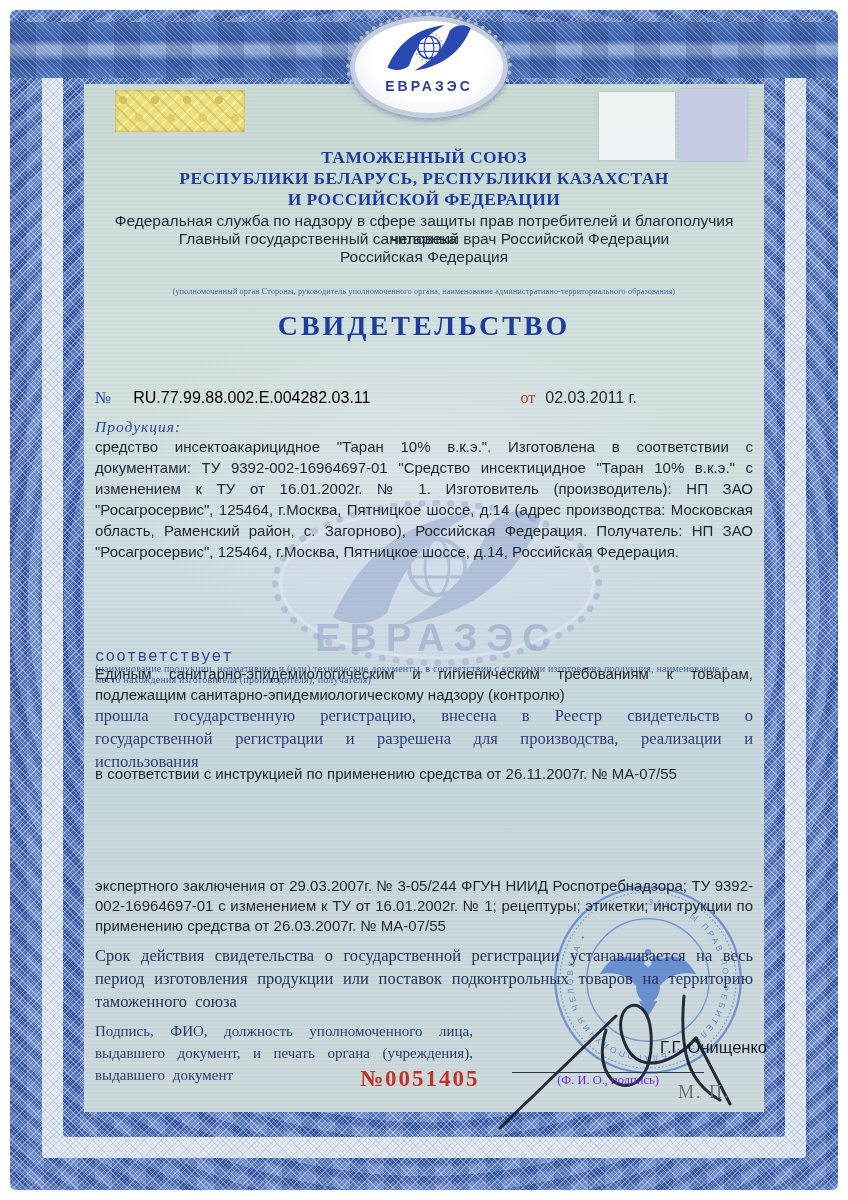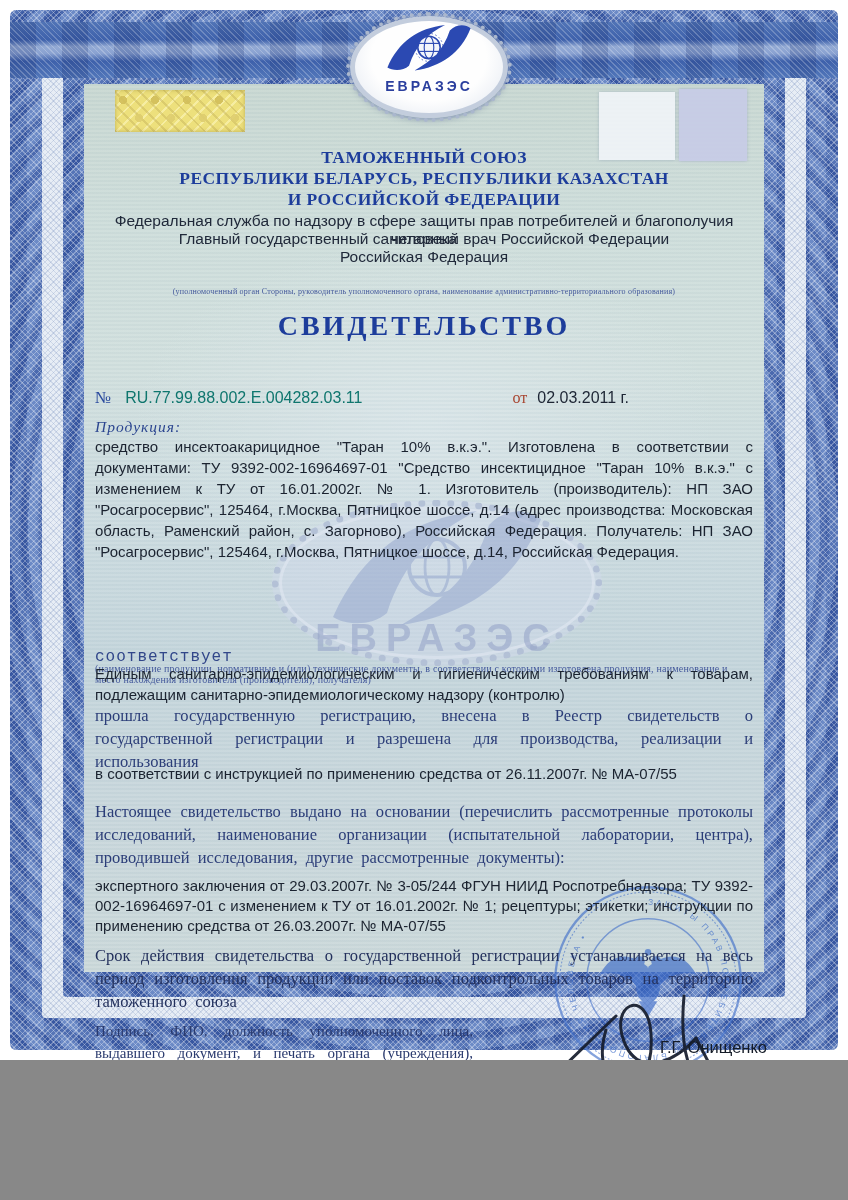--- a/index.html
+++ b/index.html
@@ -1,16 +1,16 @@
 <!DOCTYPE html>
 <html><head>
 <meta charset="utf-8">
 <style>
   html,body{margin:0;padding:0;background:#888;}
-  .page{position:relative;width:848px;height:1060px;background:#ffffff;overflow:hidden;
+  .page{position:relative;width:848px;height:1200px;background:#ffffff;overflow:hidden;
         font-family:"Liberation Serif", serif;}
   
   .band{position:absolute;}
   .band-blue{
     background-color:#5b7cbd;
     background-image:
       repeating-linear-gradient(45deg, rgba(255,255,255,.30) 0 1px, transparent 1px 4px),
       repeating-linear-gradient(-45deg, rgba(255,255,255,.30) 0 1px, transparent 1px 4px),
       repeating-radial-gradient(circle at 50% 50%, rgba(28,58,140,.38) 0 6px, rgba(120,148,205,.28) 10px 18px),
       repeating-linear-gradient(90deg, rgba(30,60,140,.30) 0 17px, rgba(140,165,215,.25) 17px 34px);
@@ -64,21 +64,21 @@
   
   .tb{position:absolute;z-index:5;}
   .center{left:90px;right:90px;text-align:center;}
   .hdr-serif{font-weight:bold;color:#1d3d9b;font-size:17.5px;letter-spacing:.4px;}
   .hdr-sans{font-family:"Liberation Sans",sans-serif;color:#20293a;font-size:15.5px;}
   .note-tiny{font-size:8px;color:#44599c;letter-spacing:.2px;}
   .title-main{font-weight:bold;color:#1d3d9b;font-size:28px;letter-spacing:3px;}
   .title-sub{font-weight:bold;color:#1d3d9b;font-size:19px;letter-spacing:1px;}
   .numrow{left:95px;right:95px;font-size:16px;}
   .num-prefix{color:#2a4a9e;font-size:17px;}
-  .num-value{font-family:"Liberation Sans",sans-serif;color:#0f766e;margin-left:14px;}
+  .num-value{font-family:"Liberation Sans",sans-serif;color:#000000;margin-left:22px;}
   .num-from{color:#a8442f;margin-left:0px;}
   .num-date{font-family:"Liberation Sans",sans-serif;color:#1d2534;margin-left:10px;}
   .sect-label{color:#2c4690;font-size:15.5px;letter-spacing:1px;font-style:italic;}
   .para-sans{font-family:"Liberation Sans",sans-serif;color:#1b2330;font-size:15px;
     line-height:21px;text-align:justify;}
   .para-serif{color:#2b3d78;font-size:16.5px;line-height:23px;text-align:justify;word-spacing:4px;}
   .lead-serif{color:#32478a;font-size:16px;letter-spacing:1px;}
   
   .watermark{position:absolute;left:272px;top:500px;width:316px;height:152px;z-index:2;
     border-radius:50%;border:7px dotted rgba(176,188,212,.85);
@@ -156,21 +156,20 @@
   </div>
 
   <div class="tb note-tiny" style="top:663px;left:95px;width:660px;text-align:left;font-size:10px;">(наименование продукции, нормативные и (или) технические документы, в соответствии с которыми изготовлена продукция, наименование и место нахождения изготовителя (производителя), получателя)</div>
 
   <div class="tb lead-serif" style="top:648px;left:95px;font-family:Liberation Mono, monospace;">соответствует</div>
   <div class="tb para-sans" style="top:663px;left:95px;width:658px;">Единым санитарно-эпидемиологическим и гигиеническим требованиям к товарам, подлежащим санитарно-эпидемиологическому надзору (контролю)</div>
 
   <div class="tb para-serif" style="top:704px;left:95px;width:658px;">прошла государственную регистрацию, внесена в Реестр свидетельств о государственной регистрации и разрешена для производства, реализации и использования</div>
   <div class="tb para-sans" style="top:763px;left:95px;width:658px;text-align:left;">в соответствии с инструкцией по применению средства от 26.11.2007г. № МА-07/55</div>
 
-  <div class="tb para-serif" style="top:800px;left:95px;width:658px;">Настоящее свидетельство выдано на основании (перечислить рассмотренные протоколы исследований, наименование организации (испытательной лаборатории, центра), проводившей исследования, другие рассмотренные документы):</div>
   <div class="tb para-sans" style="top:876px;left:95px;width:658px;line-height:20px;">экспертного заключения от 29.03.2007г. № 3-05/244 ФГУН НИИД Роспотребнадзора; ТУ 9392-002-16964697-01 с изменением к ТУ от 16.01.2002г. № 1; рецептуры; этикетки; инструкции по применению средства от 26.03.2007г. № МА-07/55</div>
 
   <div class="stamp-wrap">
     <svg width="204" height="204" viewBox="0 0 220 220">
       <g stroke="#3a6ac8" fill="none">
         <circle cx="110" cy="110" r="100" stroke-width="2.5" opacity=".75"></circle>
         <circle cx="110" cy="110" r="95" stroke-width="1.2" stroke-dasharray="2 2" opacity=".7"></circle>
         <circle cx="110" cy="110" r="66" stroke-width="1.6" opacity=".7"></circle>
       </g>
       <defs>

